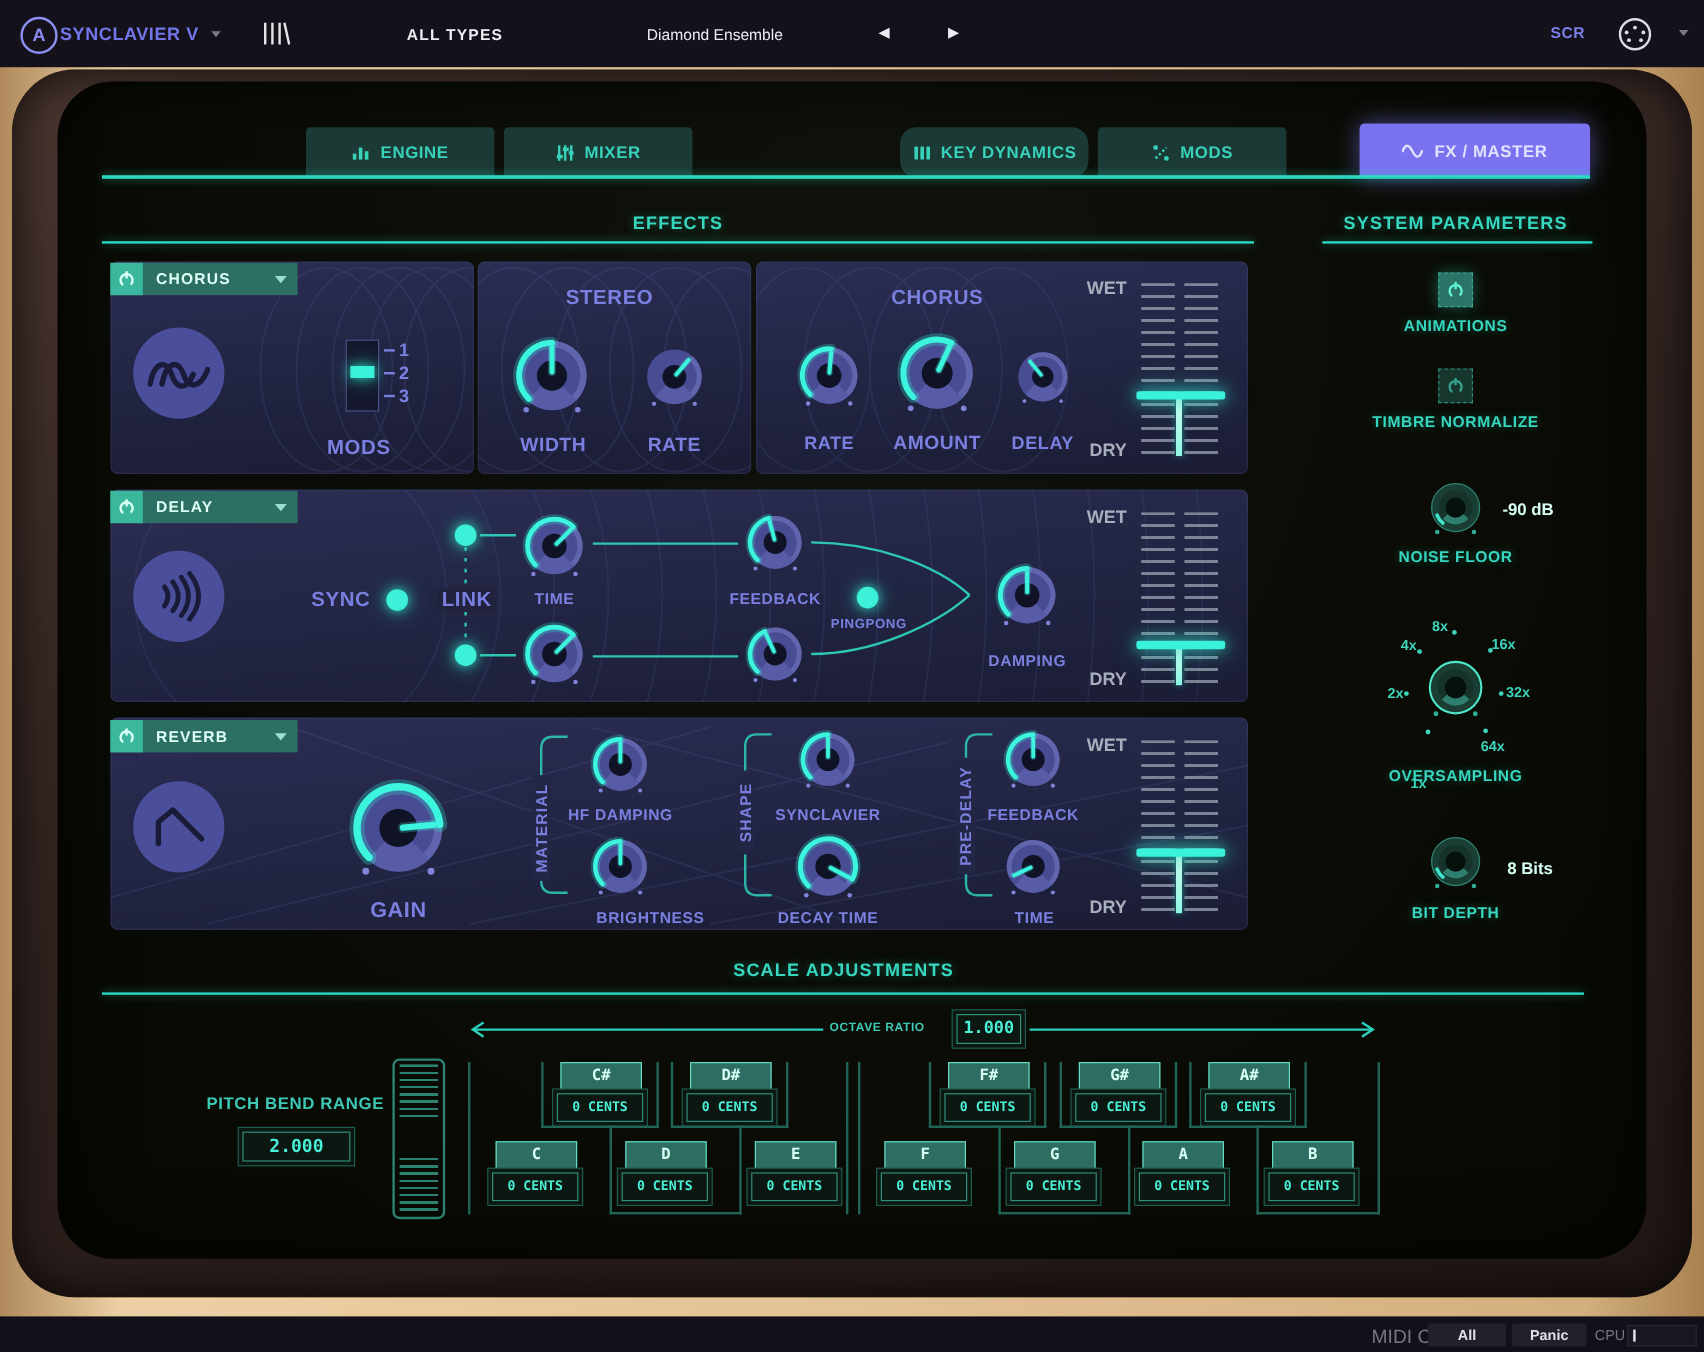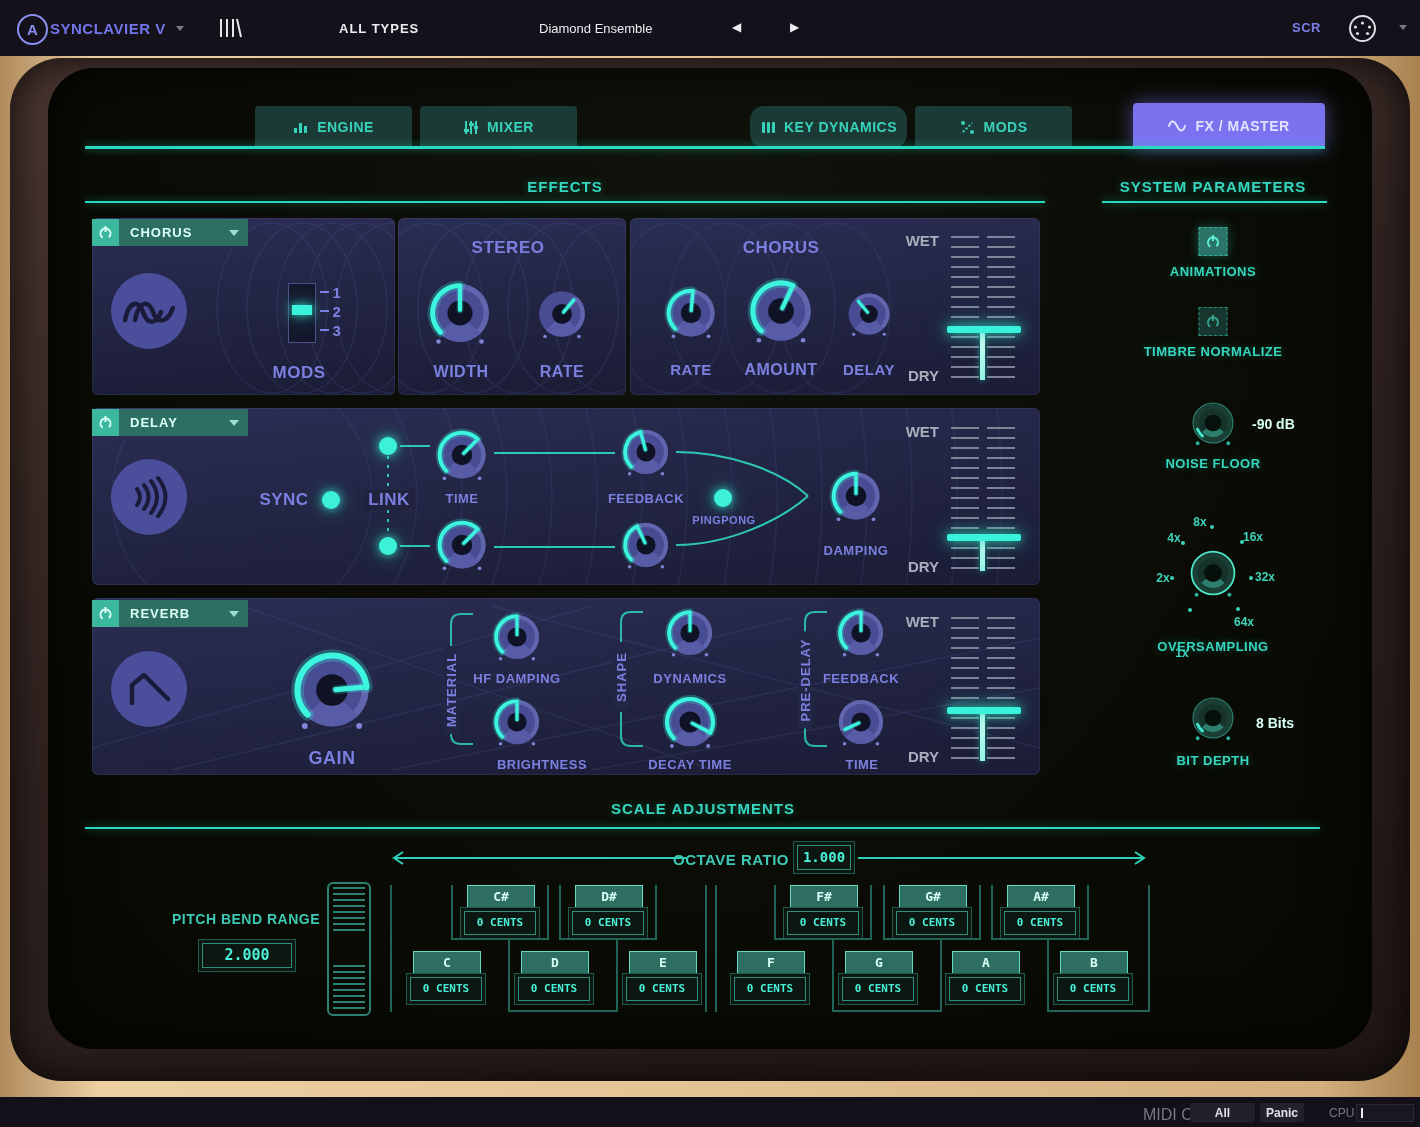--- a/index.html
+++ b/index.html
@@ -556,21 +556,21 @@
         <circle cx="50" cy="50" r="38" fill="#484c93"></circle>
         <path d="M 50 50 L 76.9 76.9 A 38 38 0 0 1 23.1 76.9 Z" fill="#5a5ea8" opacity=".9"></path>
         <path d="M 50.0 15.5 A 34.5 34.5 0 0 1 74.4 74.4" stroke="#666ab3" stroke-width="7" fill="none" opacity=".85"></path>
         <path d="M 24.5 75.5 A 36 36 0 0 1 50.0 14.0" stroke="#2fe8cf" stroke-width="13" fill="none" opacity=".28" stroke-linecap="round"></path>
         <path d="M 24.5 75.5 A 36 36 0 0 1 50.0 14.0" stroke="#3cf5de" stroke-width="6.5" fill="none" stroke-linecap="round"></path>
         <circle cx="50" cy="50" r="16.5" fill="#101226"></circle>
         <line x1="50.0" y1="46.0" x2="50.0" y2="19.5" stroke="#3cf5de" stroke-width="9" opacity=".25" stroke-linecap="round"></line>
         <line x1="50.0" y1="46.0" x2="50.0" y2="19.5" stroke="#3cf5de" stroke-width="5.5" stroke-linecap="round"></line>
       </svg>
     </div>
-  <div class="lbl" style="left:690px;top:671px;font-size:13px;">DYNAMICS</div>
+  <div class="lbl" style="left:690px;top:671px;font-size:13px;">SYNCLAVIER</div>
   <div class="knob" style="left:658px;top:690px;width:64px;height:64px;">
       <svg viewBox="0 0 100 100">
         <circle cx="21.7" cy="87.5" r="3" fill="#8084d8"></circle>
         <circle cx="78.3" cy="87.5" r="3" fill="#8084d8"></circle>
         <circle cx="50" cy="50" r="38" fill="#484c93"></circle>
         <path d="M 50 50 L 76.9 76.9 A 38 38 0 0 1 23.1 76.9 Z" fill="#5a5ea8" opacity=".9"></path>
         <path d="M 80.5 66.2 A 34.5 34.5 0 0 1 74.4 74.4" stroke="#666ab3" stroke-width="7" fill="none" opacity=".85"></path>
         <path d="M 24.5 75.5 A 36 36 0 1 1 81.8 66.9" stroke="#2fe8cf" stroke-width="13" fill="none" opacity=".28" stroke-linecap="round"></path>
         <path d="M 24.5 75.5 A 36 36 0 1 1 81.8 66.9" stroke="#3cf5de" stroke-width="6.5" fill="none" stroke-linecap="round"></path>
         <circle cx="50" cy="50" r="16.5" fill="#101226"></circle>
@@ -693,21 +693,21 @@
   <div class="underline" style="left:85px;top:827px;width:1235px;"></div>
 
   <svg style="position:absolute;left:388px;top:845px;" width="762" height="26">
     <g stroke="#2dd0ba" stroke-width="2" fill="none">
       <line x1="6" y1="13" x2="298" y2="13"></line>
         <path d="M 15 7 L 6 13 L 15 19"></path>
       <line x1="470" y1="13" x2="756" y2="13"></line>
         <path d="M 747 7 L 756 13 L 747 19"></path>
       </g>
   </svg>
-  <div class="tlbl" style="left:731px;top:851px;font-size:15px;font-weight:bold;text-shadow:none;color:#3dc9b5;">OCTAVE RATIO</div>
+  <div class="tlbl" style="left:731px;top:851px;font-size:10px;font-weight:bold;text-shadow:none;color:#3dc9b5;">OCTAVE RATIO</div>
   <div class="lcd" style="left:797px;top:845px;width:52px;height:23px;line-height:23px;font-size:14px;">1.000</div>
 
   <div class="tlbl" style="left:246px;top:911px;font-size:14px;text-shadow:none;color:#3dc9b5;">PITCH BEND RANGE</div>
   <div class="lcd" style="left:202px;top:943px;width:88px;height:23px;line-height:23px;font-size:15px;">2.000</div>
   <div class="wheel">
     <div class="wt" style="top:3px;"></div>
     <div class="wt" style="bottom:3px;"></div>
   </div>
 
   <div id="keyboard">
@@ -759,19 +759,19 @@
       <div class="kline" style="left: 883px; top: 885px; width: 2px; height: 55px;"></div>
       <div class="kline" style="left: 979px; top: 885px; width: 2px; height: 55px;"></div>
       <div class="kline" style="left: 883px; top: 938px; width: 98px; height: 2px;"></div>
       <div class="kline" style="left: 991px; top: 885px; width: 2px; height: 55px;"></div>
       <div class="kline" style="left: 1087px; top: 885px; width: 2px; height: 55px;"></div>
       <div class="kline" style="left: 991px; top: 938px; width: 98px; height: 2px;"></div>
     </div>
 
   <div class="tb" style="left:1143px;top:1106px;color:#77777f;font-size:16px;">MIDI Ch</div>
   <div class="sb-btn" style="left:1190px;width:65px;">All</div>
-  <div class="sb-btn" style="left:1260px;width:44px;text-align:right;">Panic</div>
+  <div class="sb-btn" style="left:1260px;width:62px;text-align:right;">Panic</div>
   <div class="tb" style="left:1329px;top:1106px;color:#77777f;font-size:12px;">CPU</div>
   <div style="position:absolute;left:1356px;top:1104px;width:56px;height:16px;background:#191720;border:1px solid #2a2832;">
     <div style="position:absolute;left:4px;top:3px;width:2px;height:10px;background:#e8e8ee;"></div>
   </div>
 
 </div>
 
 </body></html>

